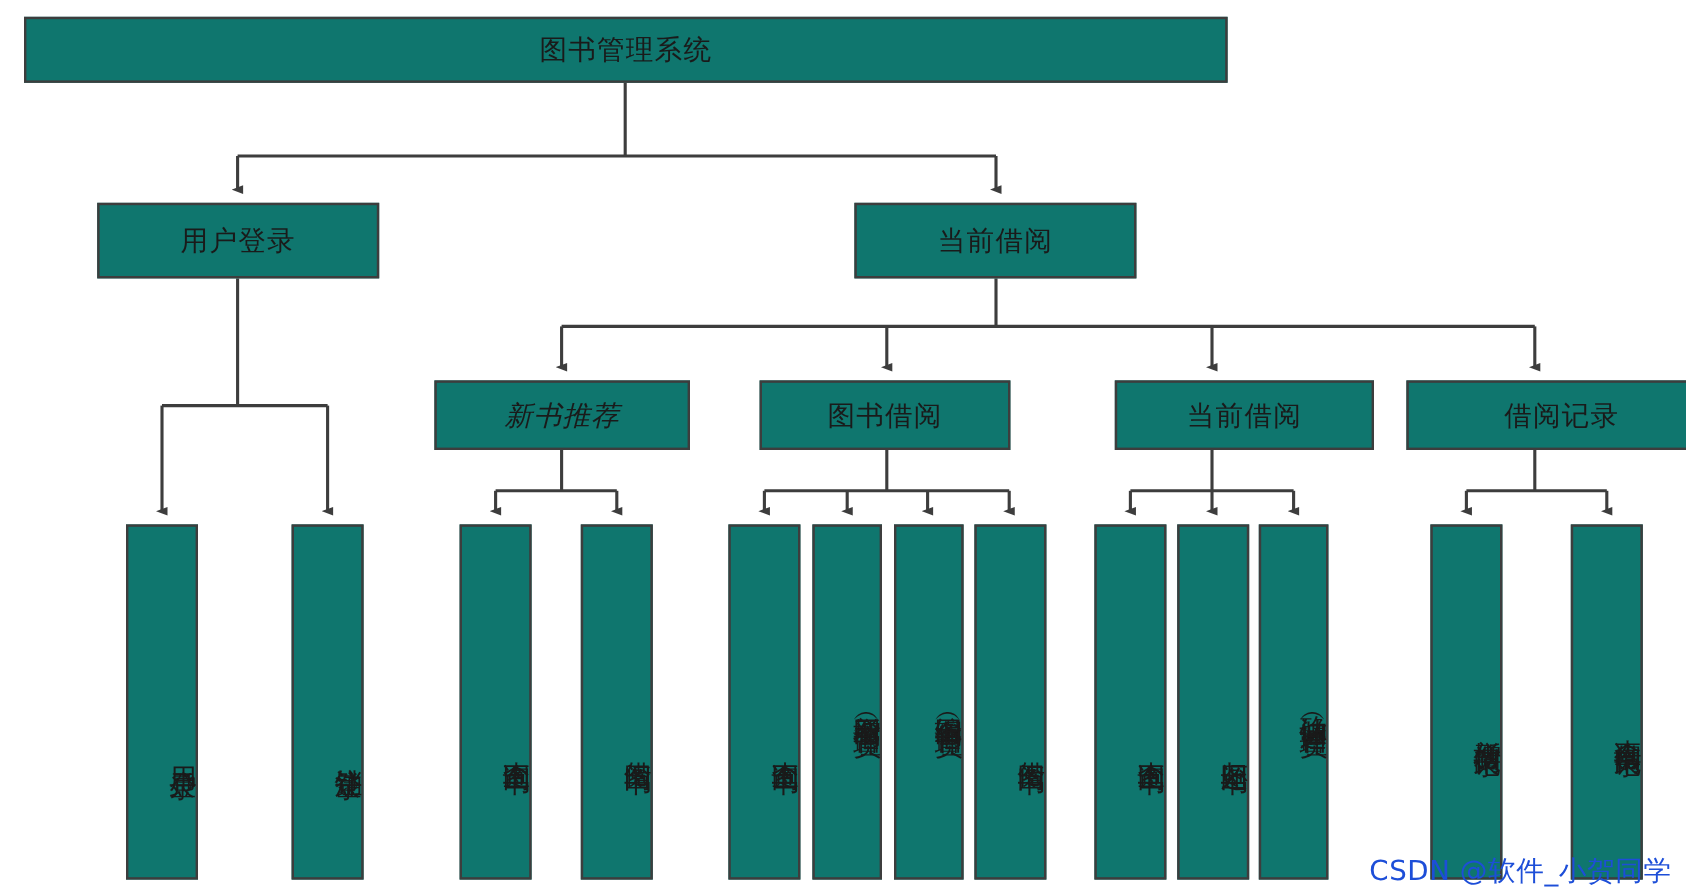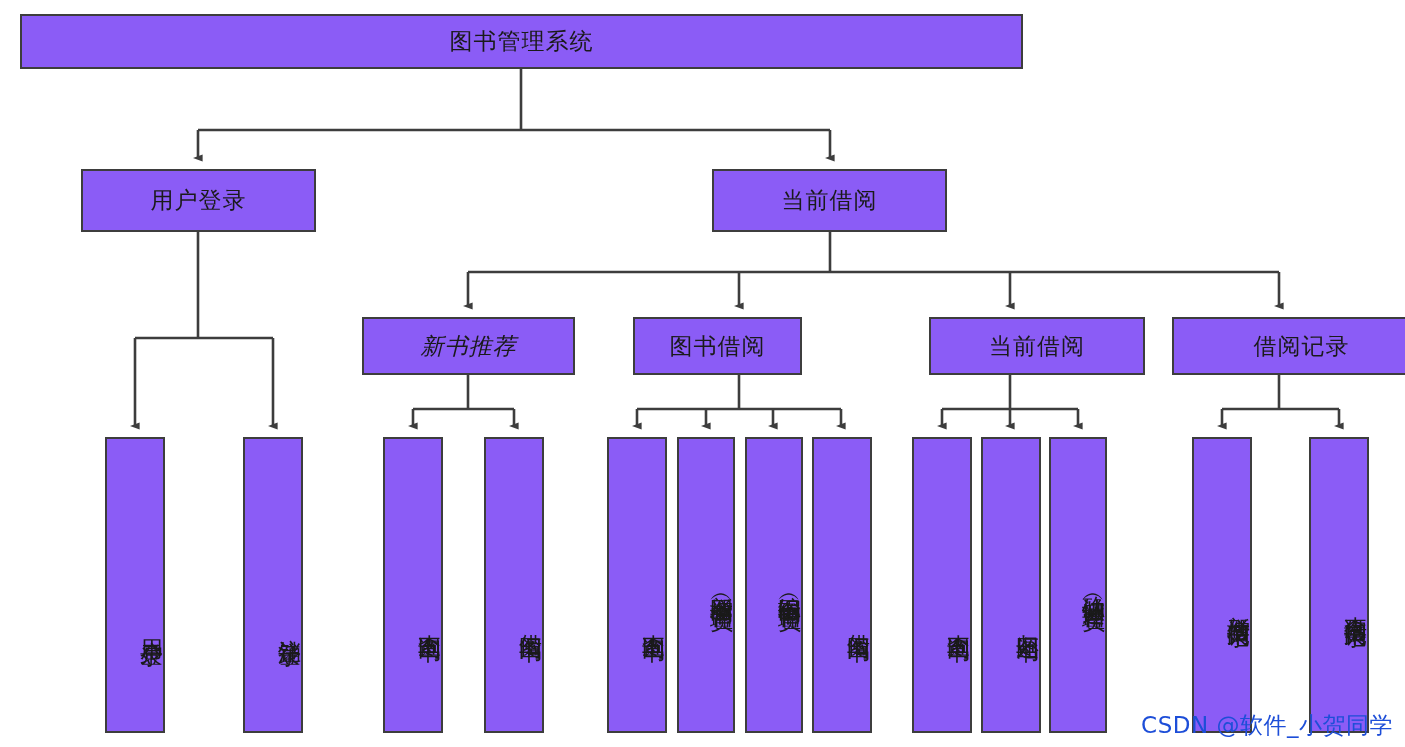--- a/index.html
+++ b/index.html
@@ -21,21 +21,21 @@
     position: absolute;
     left: 0;
     top: 0;
     width: 1405px;
     height: 747px;
   }
   .node {
     position: absolute;
     box-sizing: border-box;
     border: 2.5px solid #3d3d3d;
-    background: #8b5cf6;
+    background: #0f766e;
     display: flex;
     align-items: center;
     justify-content: center;
     color: #1a1a1a;
   }
   .node.horiz {
     font-size: 23px;
     letter-spacing: 1px;
   }
   .node.vert {
@@ -125,21 +125,21 @@
   <div class="node horiz" style="left:81px; top:169px; width:235px; height:63px;">
     <span class="node-label">用户登录</span>
   </div>
   <div class="node horiz" style="left:712px; top:169px; width:235px; height:63px;">
     <span class="node-label">当前借阅</span>
   </div>
 
   <div class="node horiz" style="left:362px; top:317px; width:213px; height:58px;font-style:italic;">
     <span class="node-label">新书推荐</span>
   </div>
-  <div class="node horiz" style="left:633px; top:317px; width:169px; height:58px;">
+  <div class="node horiz" style="left:633px; top:317px; width:209px; height:58px;">
     <span class="node-label">图书借阅</span>
   </div>
   <div class="node horiz" style="left:902px; top:317px; width:216px; height:58px;margin-left:27px;">
     <span class="node-label">当前借阅</span>
   </div>
   <div class="node horiz" style="left:1172px; top:317px; width:259px; height:58px;">
     <span class="node-label">借阅记录</span>
   </div>
 
   <div class="node vert" style="left:105px; top:437px; width:60px; height:296px; padding-top:80px;">

